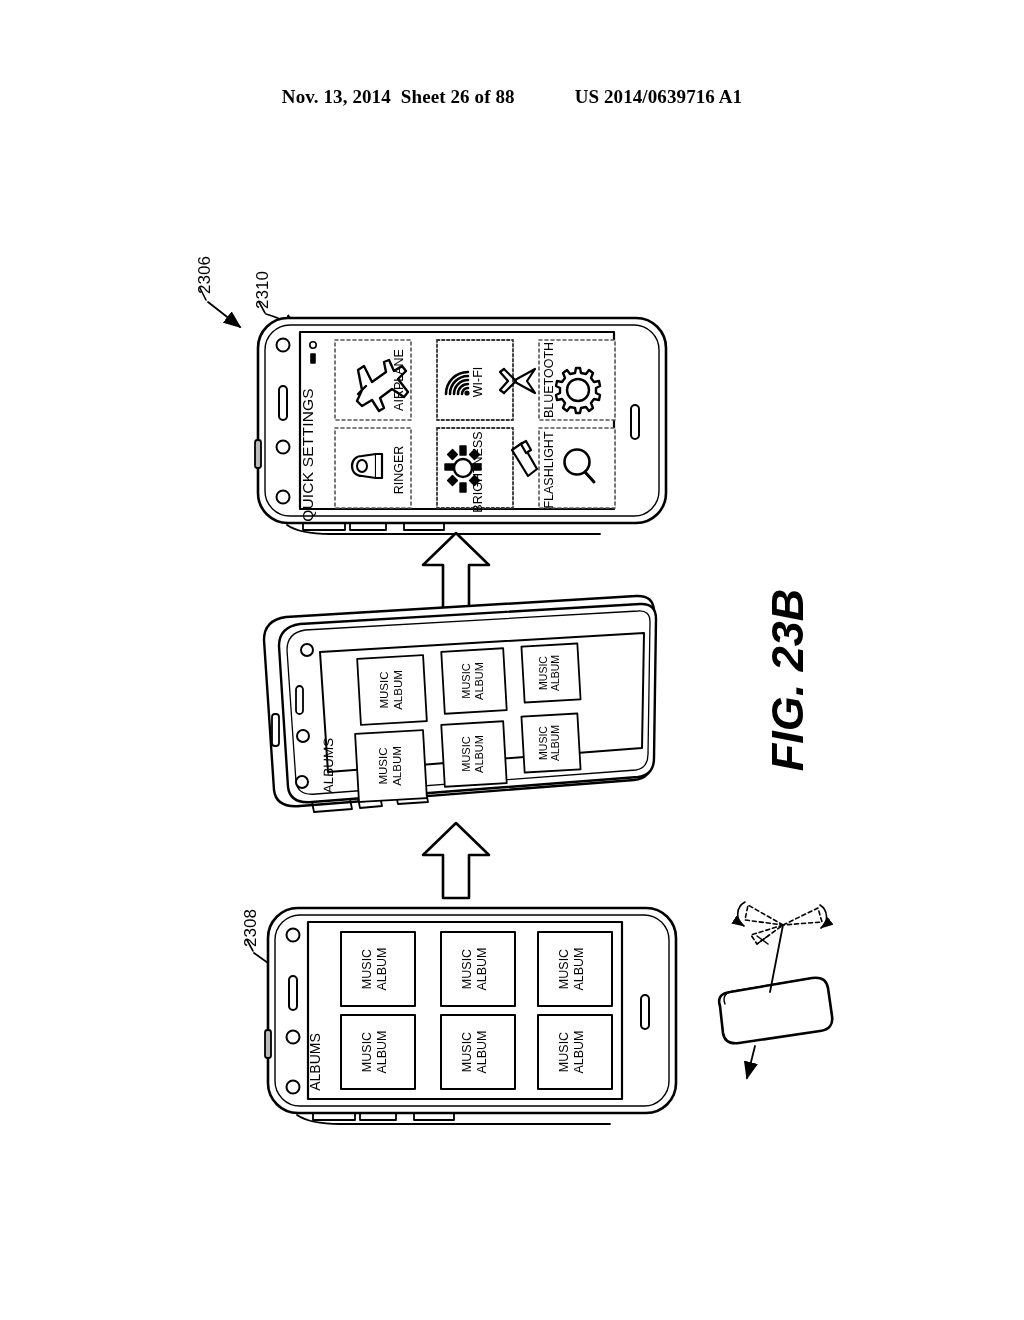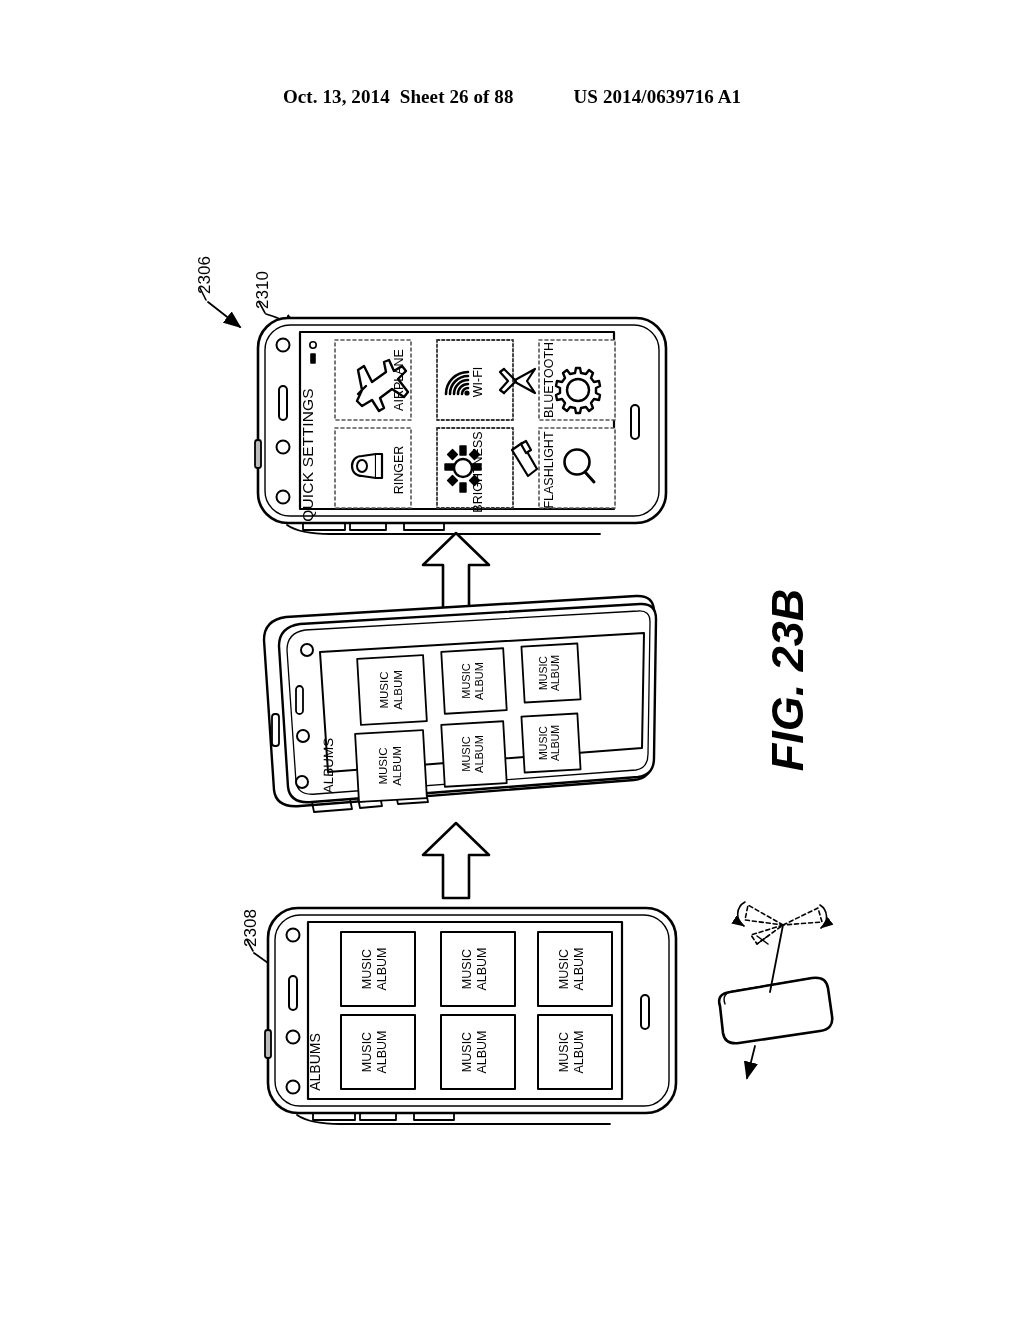--- a/index.html
+++ b/index.html
@@ -45,21 +45,21 @@
     width: 1024px; height: 1320px;
   }
   #figure-canvas svg { display: block; }
 
   
 </style>
 </head>
 <body>
 
 <div id="patent-header">
-  <span class="h-mid">Oct. 13, 2014</span>
+  <span class="h-mid">Nov. 13, 2014</span>
   <span class="h-sheet">Sheet 26 of 88</span>
   <span class="h-right">US 2014/0639716 A1</span>
 </div>
 
 <div id="figure-canvas">
 <svg width="1024" height="1320" viewBox="0 0 1024 1320" xmlns="http://www.w3.org/2000/svg">
   <defs>
     <marker id="arrowhead" markerWidth="10" markerHeight="8" refX="9" refY="4" orient="auto">
       <polygon points="0 0, 10 4, 0 8" fill="#000"></polygon>
     </marker>

